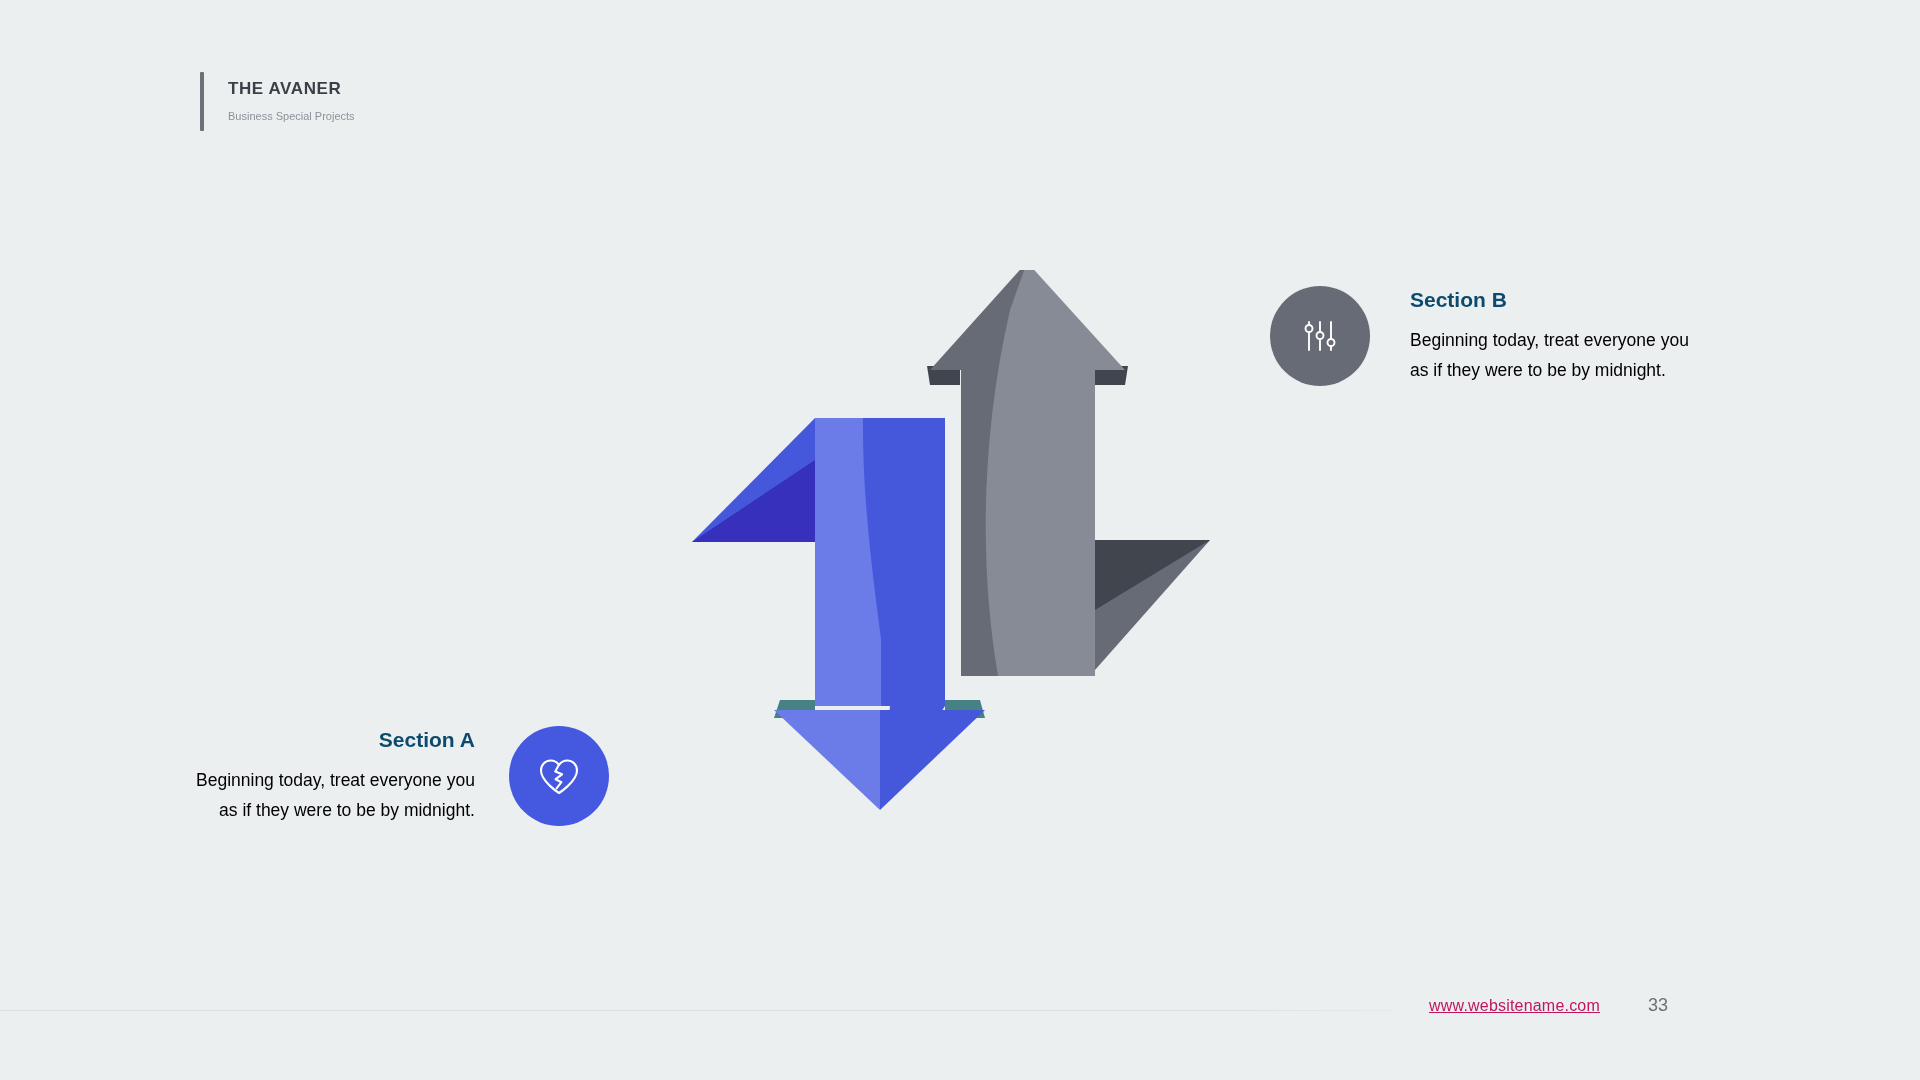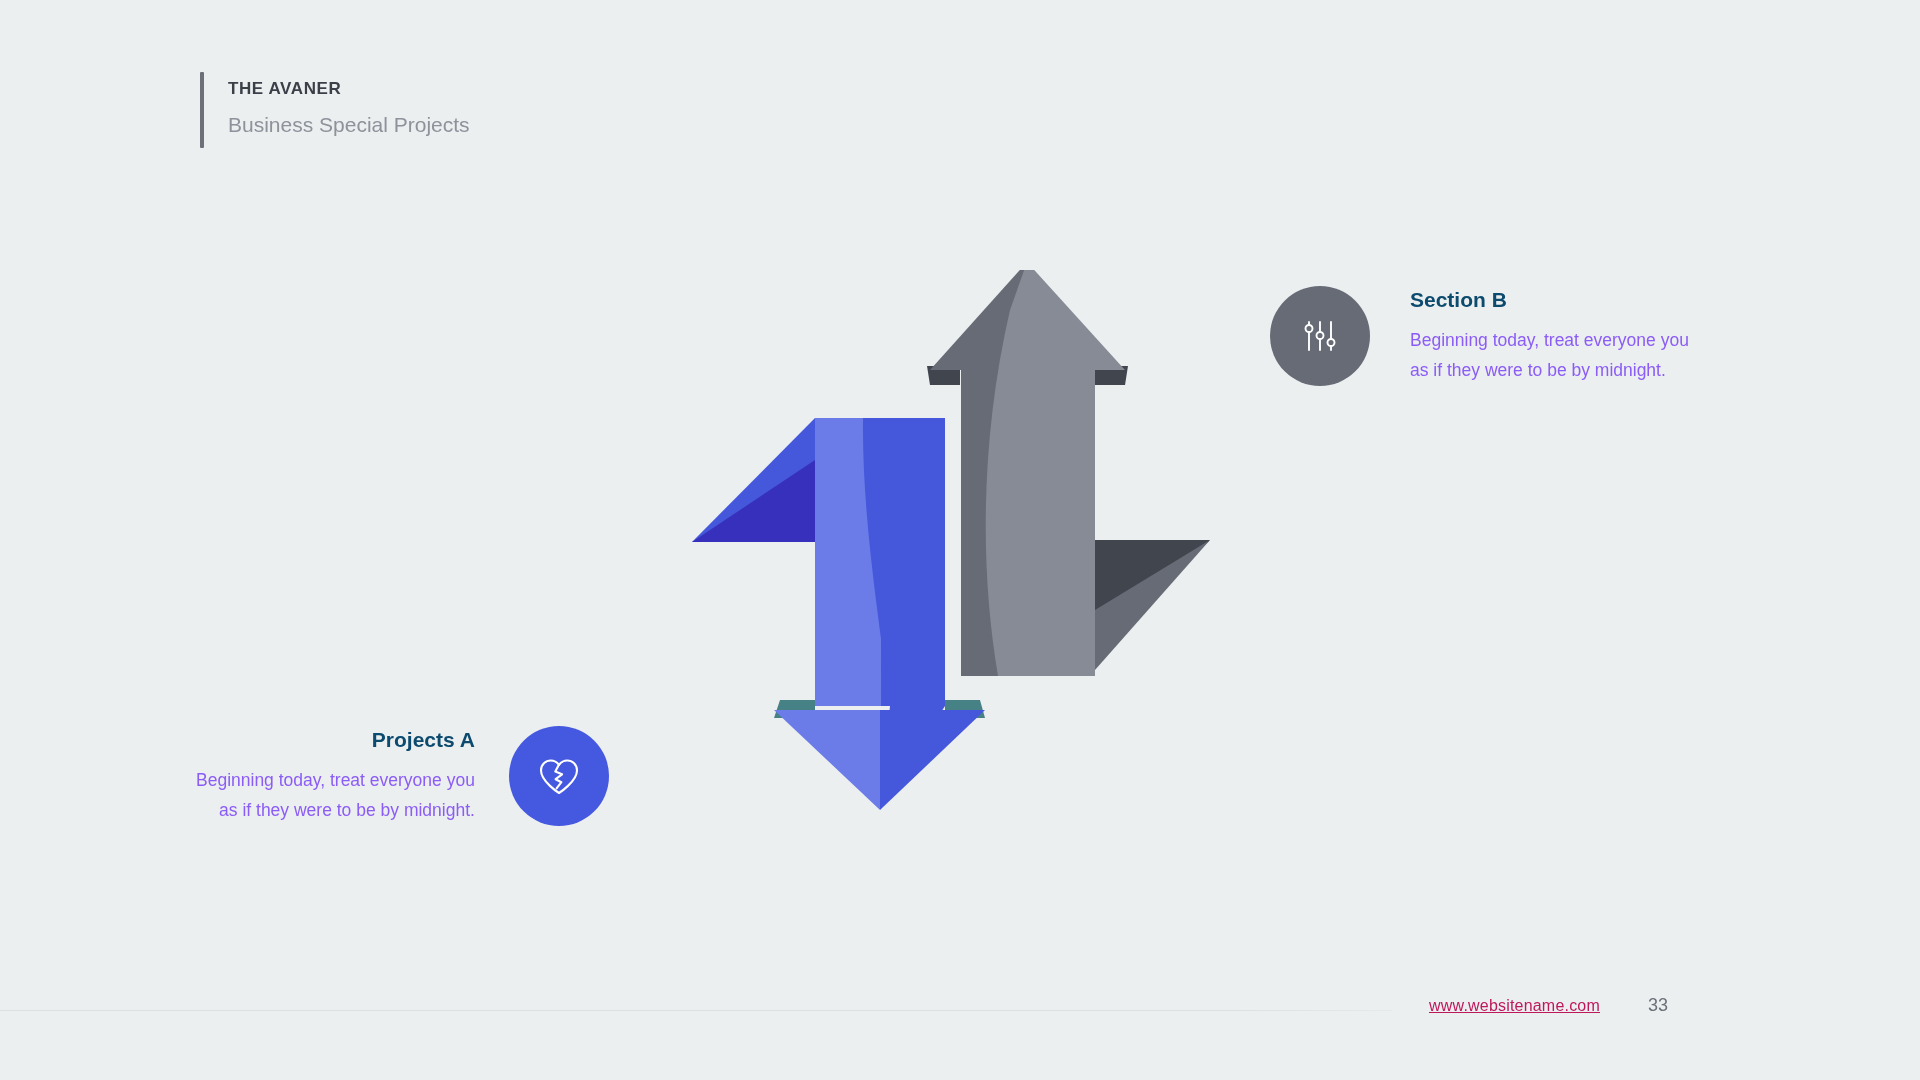--- a/index.html
+++ b/index.html
@@ -22,37 +22,37 @@
   .header-accent {
     width:4px; background:#6b7079; margin-right:24px;
     border-radius:1px;
   }
   .header-text { display:flex; flex-direction:column; justify-content:center; padding:4px 0 6px 0; }
   .header-title {
     font-size:17px; font-weight:bold; letter-spacing:0.6px;
     color:#3b3f48; line-height:1.5;
   }
   .header-sub {
-    font-size:21px; color:#8d929b; line-height:1.7; margin-top:5px;
+    font-size:11px; color:#8d929b; line-height:1.7; margin-top:5px;
   }
 
   
   .artwork { position:absolute; left:680px; top:250px; width:540px; height:560px; }
   .artwork svg { display:block; width:540px; height:560px; }
 
   
   .section { position:absolute; display:flex; align-items:flex-start; }
   .section-icon {
     width:100px; height:100px; border-radius:50%;
     display:flex; align-items:center; justify-content:center;
     flex:0 0 100px;
   }
   .section-body { display:flex; flex-direction:column; }
   .section-title { font-size:21px; font-weight:bold; color:#0c4a6e; line-height:1.35; }
-  .section-desc { font-size:17.5px; color:#8b5cf6; line-height:1.72; margin-top:11px; }
+  .section-desc { font-size:17.5px; color:#000000; line-height:1.72; margin-top:11px; }
 
   
   .section-a { left:196px; top:706px; }
   .section-a .section-body { align-items:flex-end; text-align:right; margin-right:34px; }
   .section-a .section-icon { background:#4558e0; order:2; }
 
   
   .section-b { left:1270px; top:266px; }
   .section-b .section-icon { background:#676b76; }
   .section-b .section-body { margin-left:40px; text-align:left; }
@@ -133,21 +133,21 @@
   </div>
 
   <div class="section section-a">
     <div class="section-icon">
       <svg width="48" height="48" viewBox="0 0 48 48" fill="none">
         <path d="M24 41 C24 41 6 29.5 6 18.5 C6 12.7 10.5 8.5 15.8 8.5 C19.2 8.5 22.2 10.3 24 13 C25.8 10.3 28.8 8.5 32.2 8.5 C37.5 8.5 42 12.7 42 18.5 C42 29.5 24 41 24 41 Z" stroke="#ffffff" stroke-width="2.1" stroke-linejoin="round"></path>
         <path d="M24 12.6 L20.3 19.6 L27.1 22.3 L20.6 27.2 L26.4 30.2 L21.6 36.3" stroke="#ffffff" stroke-width="2.1" stroke-linejoin="round" stroke-linecap="round" fill="none"></path>
       </svg>
     </div>
     <div class="section-body">
-      <div class="section-title">Projects A</div>
+      <div class="section-title">Section A</div>
       <div class="section-desc">
         <div>Beginning today, treat everyone you</div>
         <div>as if they were to be by midnight.</div>
       </div>
     </div>
   </div>
 
   <div class="section section-b">
     <div class="section-icon">
       <svg width="46" height="46" viewBox="0 0 46 46" fill="none">

